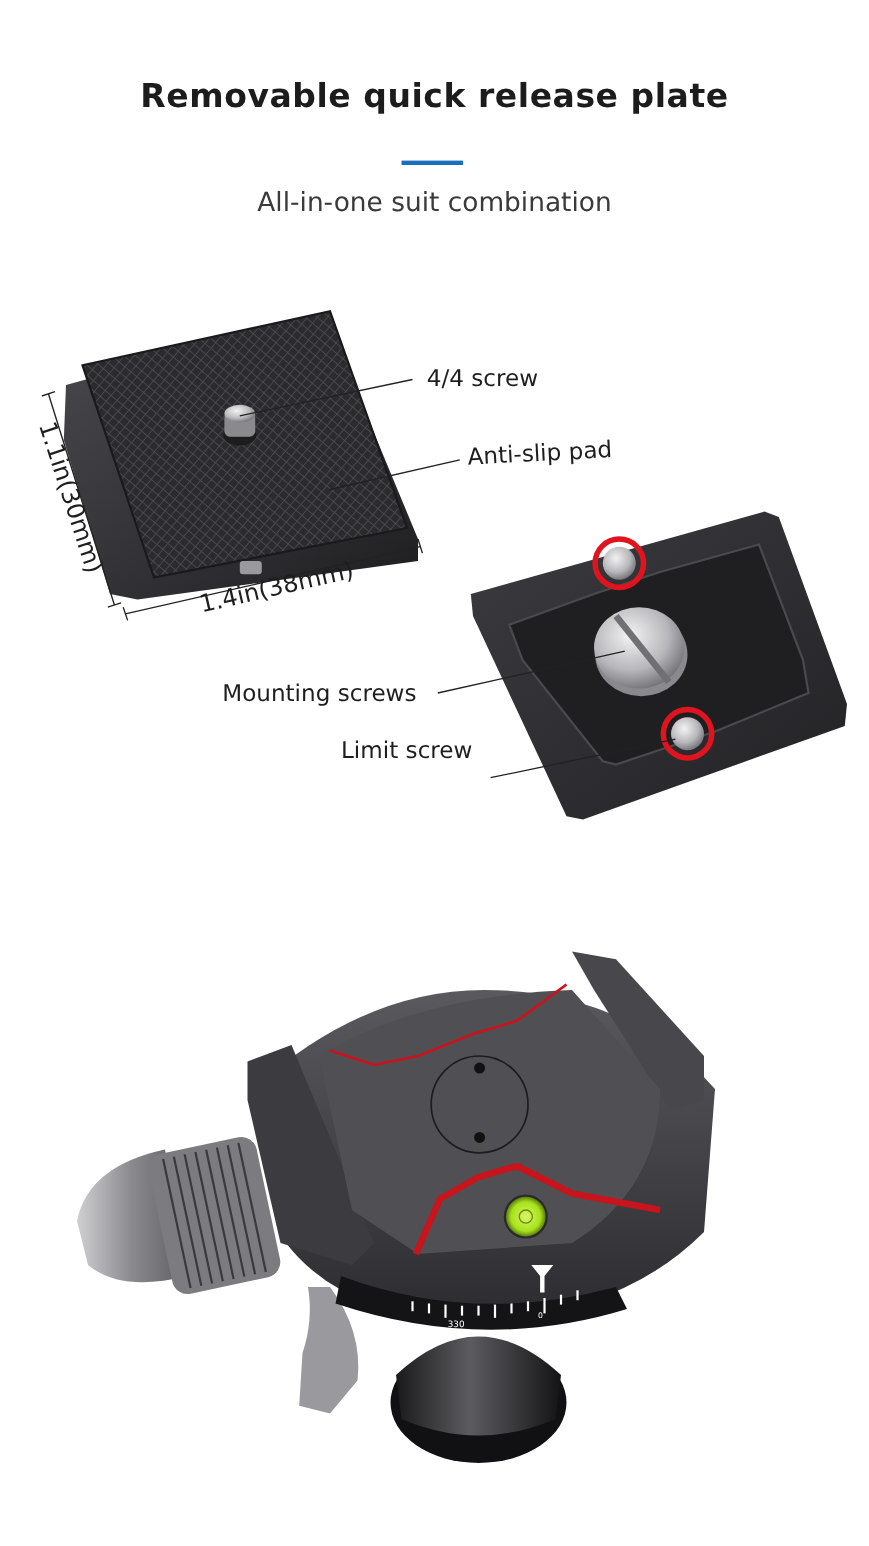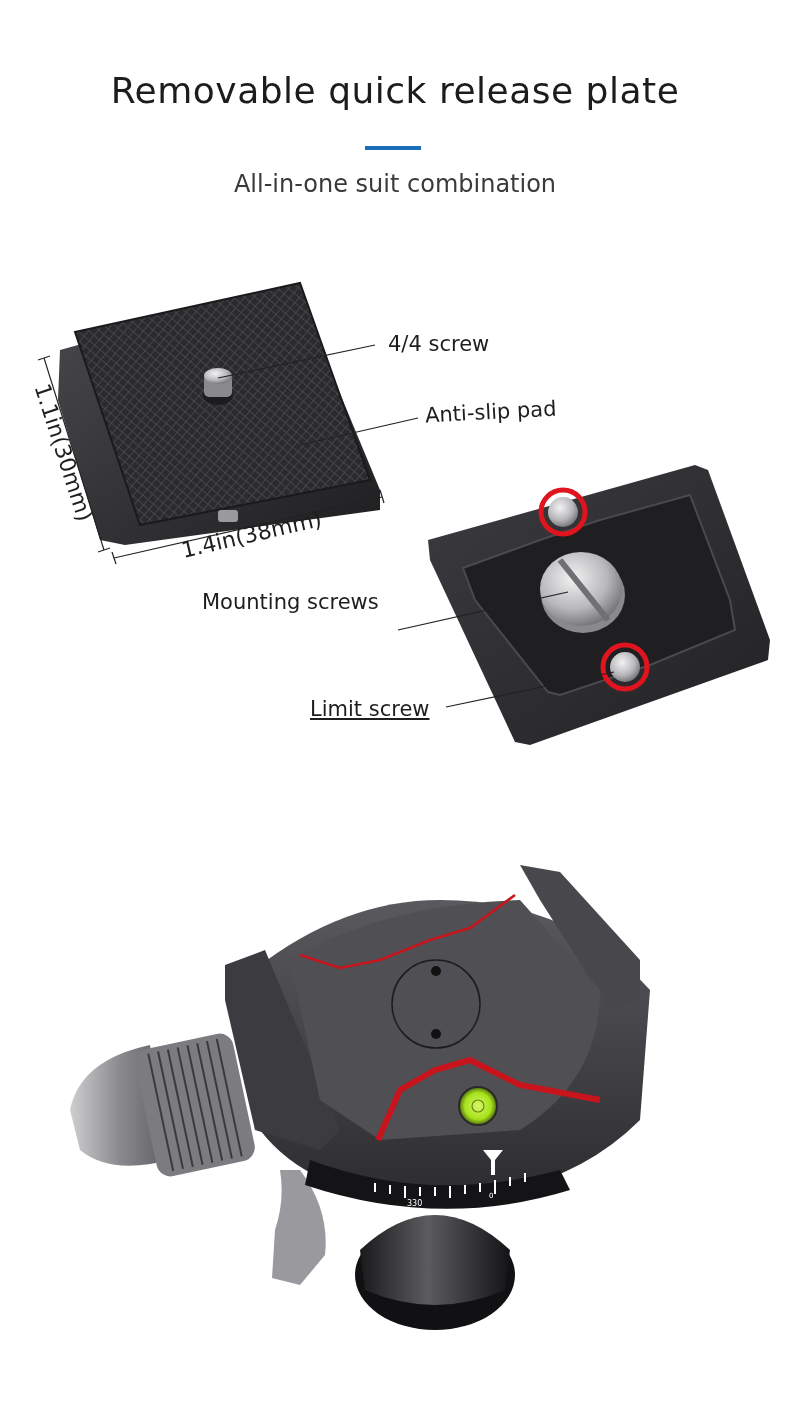--- a/index.html
+++ b/index.html
@@ -1,19 +1,19 @@
 <!DOCTYPE html>
 <html><head>
 <meta charset="utf-8">
 <style>
   html, body { margin: 0; padding: 0; background: #ffffff; }
   body { width: 790px; height: 1405px; position: relative; overflow: hidden;
          font-family: "DejaVu Sans", sans-serif; color: #1a1a1a; }
   .title { position: absolute; left: 0; top: 70px; width: 790px; text-align: center;
-           font-family: "DejaVu Sans", sans-serif; font-weight: normal; font-size: 36px;
+           font-family: "DejaVu Sans", sans-serif; font-weight: bold; font-size: 30px;
            letter-spacing: 0.5px; color: #1c1c1c; }
   .accent-bar { position: absolute; left: 365px; top: 146px; width: 56px; height: 4px; }
   .subtitle { position: absolute; left: 0; top: 170px; width: 790px; text-align: center;
               font-size: 24px; color: #3a3a3a; }
   .callout { position: absolute; font-size: 21px; color: #1e1e1e; white-space: nowrap; }
   .dim { position: absolute; font-size: 22px; color: #1e1e1e; white-space: nowrap; }
   svg.layer { position: absolute; left: 0; top: 0; }
 </style>
 </head>
 <body>
@@ -77,22 +77,22 @@
   <circle cx="625" cy="667" r="15" fill="url(#silver)"></circle>
 
   <line x1="398" y1="630" x2="568" y2="592" stroke="#222" stroke-width="1.2"></line>
   <line x1="446" y1="707" x2="614" y2="672" stroke="#222" stroke-width="1.2"></line>
 </svg>
 
 <div class="callout" style="left:388px;top:332px;">4/4 screw</div>
 <div class="callout" style="left:425px;top:400px;transform:rotate(-3deg);">Anti-slip pad</div>
 <div class="dim" style="left:-8px;top:440px;transform:rotate(72deg);transform-origin:center;">1.1in(30mm)</div>
 <div class="dim" style="left:180px;top:522px;transform:rotate(-13deg);">1.4in(38mm)</div>
-<div class="callout" style="left:202px;top:590px;">Mounting screws</div>
-<div class="callout" style="left:310px;top:697px;text-decoration:underline;">Limit screw</div>
+<div class="callout" style="left:202px;top:618px;">Mounting screws</div>
+<div class="callout" style="left:310px;top:670px;">Limit screw</div>
 
 <svg class="layer" width="790" height="1405">
   <defs>
     <linearGradient id="headBody" x1="0" y1="0" x2="0" y2="1">
       <stop offset="0" stop-color="#5a5a5e"></stop>
       <stop offset="1" stop-color="#2c2c30"></stop>
     </linearGradient>
     <linearGradient id="knob" x1="0" y1="0" x2="1" y2="0">
       <stop offset="0" stop-color="#cfcfd2"></stop>
       <stop offset="0.5" stop-color="#8a8a8e"></stop>

